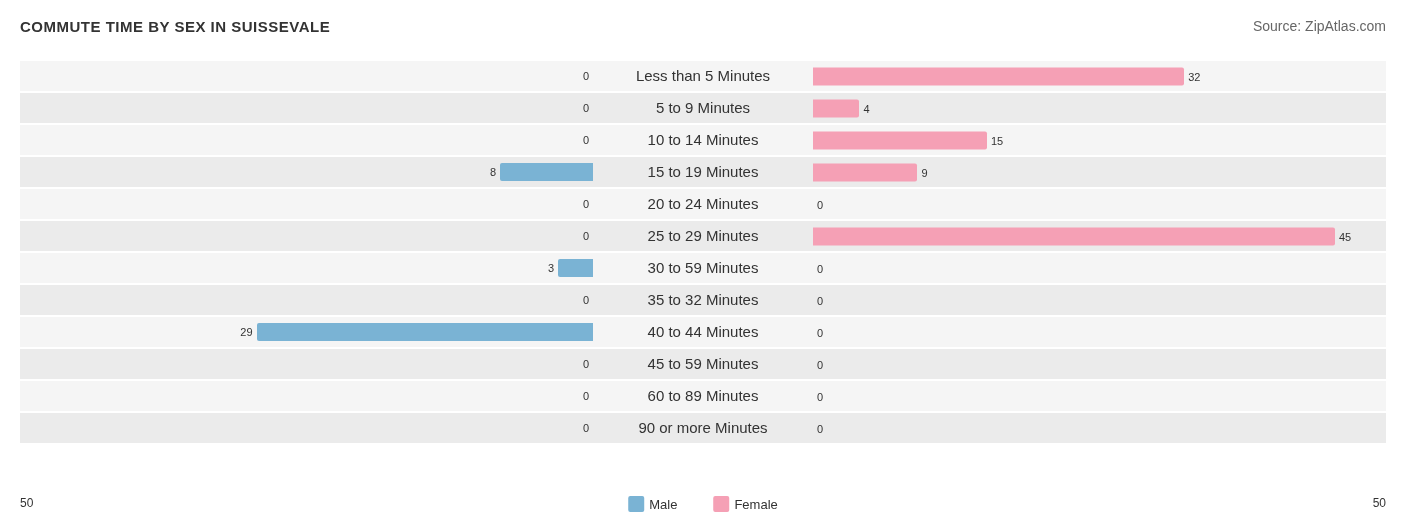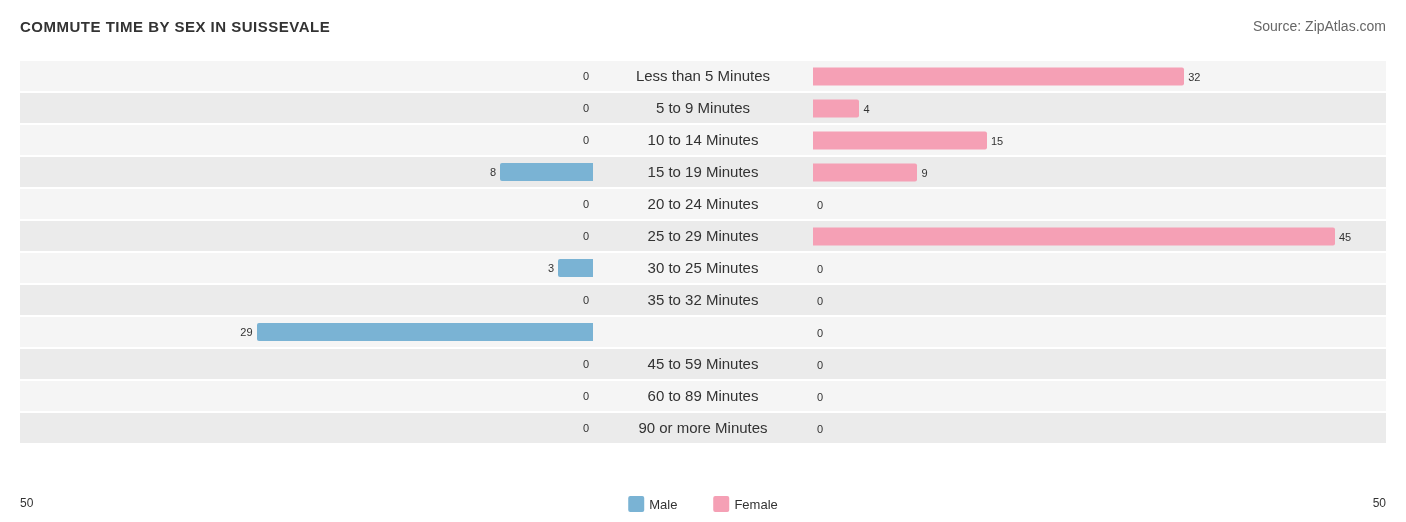--- a/index.html
+++ b/index.html
@@ -275,21 +275,21 @@
   </div>
       <div class="row">
     <div class="row-content">
 
       <div class="male-bar-container">
         <span class="male-value">3</span>
         <div class="male-bar" style="width:34.8px;"></div>
       </div>
 
       <div class="label-area">
-        <span class="label-text">30 to 25 Minutes</span>
+        <span class="label-text">30 to 59 Minutes</span>
       </div>
 
       <div class="female-bar-container">
         <div class="female-bar" style="width:0px;"></div>
         <span class="female-value">0</span>
       </div>
     </div>
   </div>
       <div class="row">
     <div class="row-content">
@@ -310,20 +310,23 @@
     </div>
   </div>
       <div class="row">
     <div class="row-content">
 
       <div class="male-bar-container">
         <span class="male-value">29</span>
         <div class="male-bar" style="width:336.4px;"></div>
       </div>
 
+      <div class="label-area">
+        <span class="label-text">40 to 44 Minutes</span>
+      </div>
 
       <div class="female-bar-container">
         <div class="female-bar" style="width:0px;"></div>
         <span class="female-value">0</span>
       </div>
     </div>
   </div>
       <div class="row">
     <div class="row-content">
 

